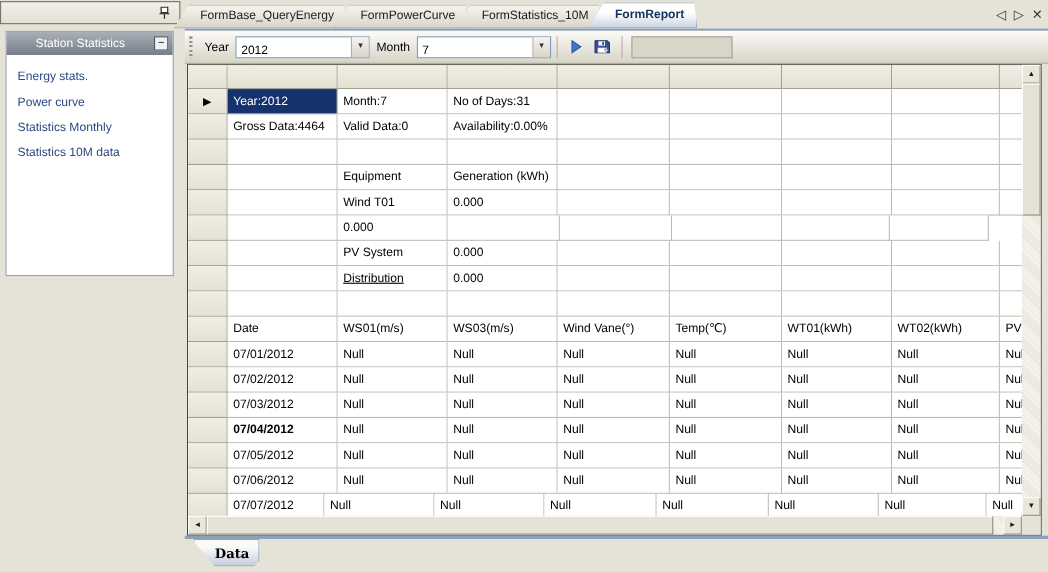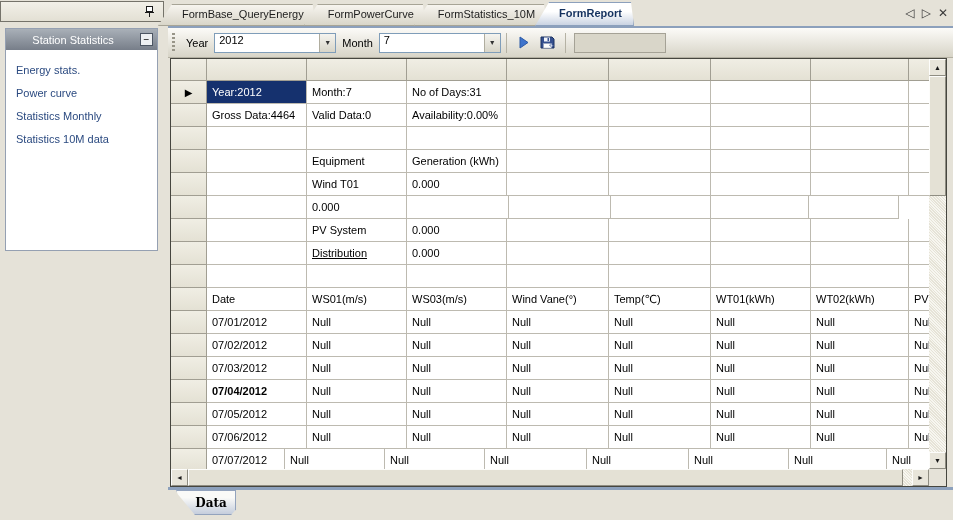--- a/index.html
+++ b/index.html
@@ -61,21 +61,21 @@
     position:absolute; left:168px; top:28px; width:785px; height:30px;
     background:linear-gradient(#fcfbf8,#d7d4c7);
     border-bottom:1px solid #b3b0a2;
     display:flex; align-items:center; padding-left:4px;
   }
   .grip { width:3px; height:20px; margin-right:5px;
     background:repeating-linear-gradient(to bottom,#989588 0 2px,transparent 2px 4px); }
   .tb-label { margin:0 6px; }
   .combo {
     width:122px; height:20px; background:#fff; border:1px solid #7f9db9;
-    display:flex; align-items:flex-start; position:relative; cursor:default;
+    display:flex; align-items:flex-end; position:relative; cursor:default;
   }
   .combo .val { flex:1; padding-left:4px; }
   .combo .drop {
     width:16px; height:18px; background:linear-gradient(#f5f4ef,#d8d5c8);
     border-left:1px solid #b0ad9f; display:flex; align-items:center; justify-content:center;
     font-size:7px; color:#333;
   }
   .tb-sep { width:1px; height:20px; background:#b5b2a4; margin:0 5px; }
   .tb-btn { width:24px; height:22px; display:flex; align-items:center; justify-content:center; cursor:pointer; }
   .tb-textbox {
@@ -396,21 +396,21 @@
           <div class="g-cell" style="width: 100px;">Null</div>
           <div class="g-cell" style="width: 100px;">Null</div>
           <div class="g-cell" style="width: 102px;">Null</div>
           <div class="g-cell" style="width: 102px;">Null</div>
           <div class="g-cell" style="width: 100px;">Null</div>
           <div class="g-cell" style="width: 98px;">Null</div>
           <div class="g-cell" style="width: 90px;">Null</div>
         </div>
         <div class="g-row">
           <div class="sel-cell" style="width: 36px;"></div>
-          <div class="g-cell" style="width: 78px;">07/07/2012</div>
+          <div class="g-cell" style="width: 88px;">07/07/2012</div>
           <div class="g-cell" style="width: 100px;">Null</div>
           <div class="g-cell" style="width: 100px;">Null</div>
           <div class="g-cell" style="width: 102px;">Null</div>
           <div class="g-cell" style="width: 102px;">Null</div>
           <div class="g-cell" style="width: 100px;">Null</div>
           <div class="g-cell" style="width: 98px;">Null</div>
           <div class="g-cell" style="width: 90px;">Null</div>
         </div>
       </div>
   </div>

